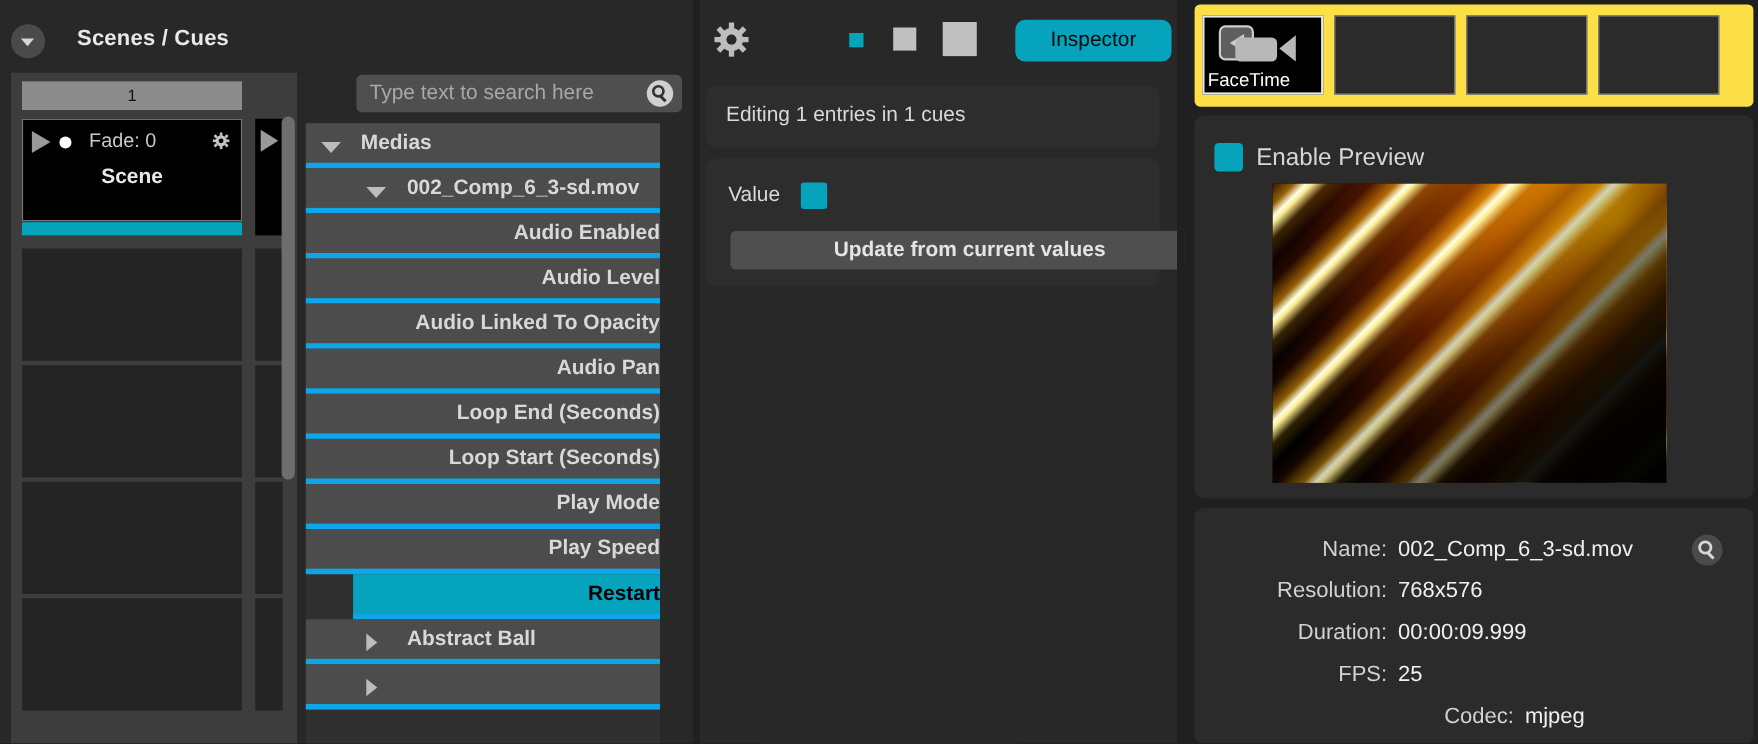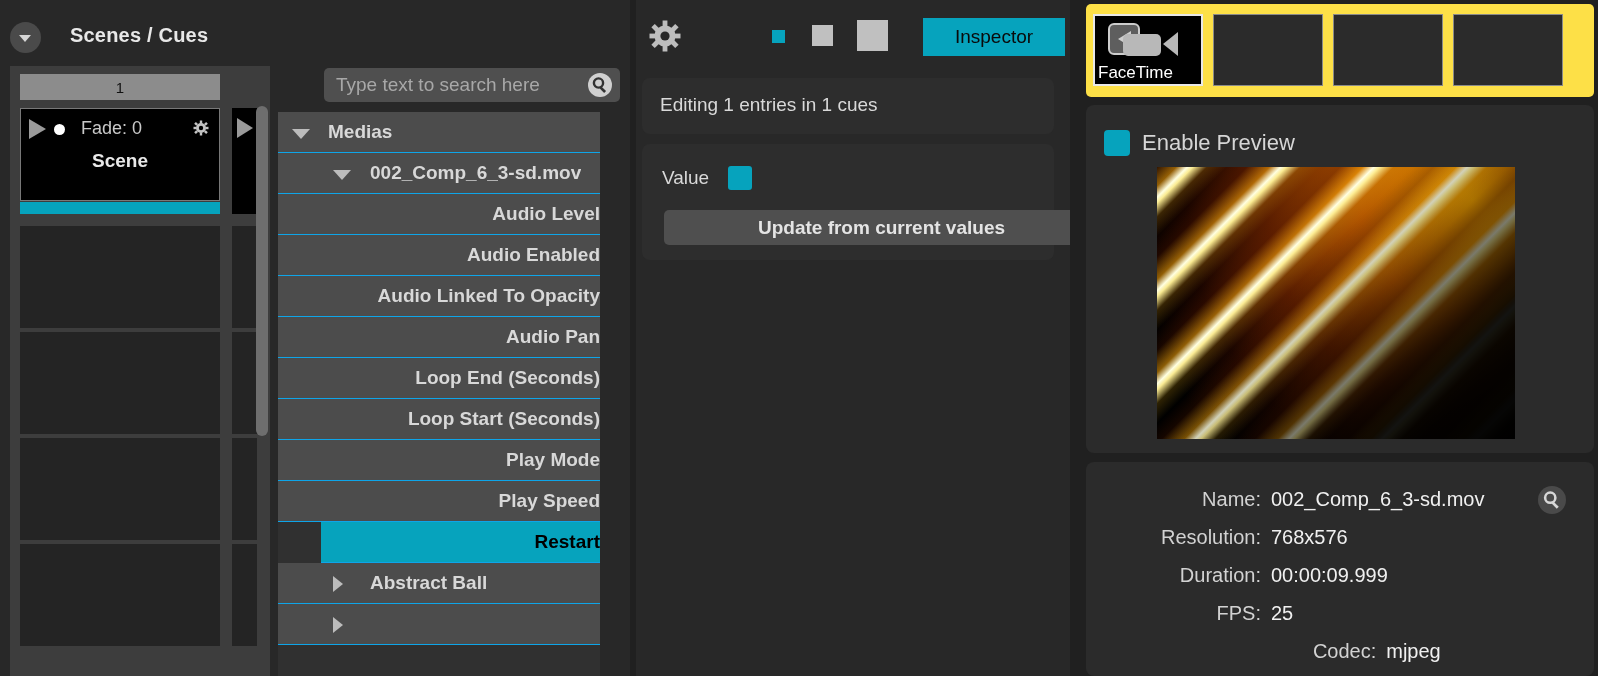--- a/index.html
+++ b/index.html
@@ -43,21 +43,21 @@
   #play-icon { left: 565px; }
   #gear-icon-btn { left: 645px; }
 
   .sq-btn { position: absolute; background: #c0c0c0; }
   #sq-small { left: 772px; top: 30px; width: 13px; height: 13px; background: #06a3bd; }
   #sq-mid   { left: 812px; top: 25px; width: 21px; height: 21px; }
   #sq-large { left: 857px; top: 20px; width: 31px; height: 31px; }
 
   #inspector-btn {
     position: absolute; left: 923px; top: 18px; width: 142px; height: 38px;
-    background: #06a3bd; border-radius: 0;
+    background: #06a3bd; border-radius: 9px;
     color: #0a0a0a; font-size: 19px;
     display: flex; align-items: center; justify-content: center;
   }
 
   
   #scenes-panel {
     position: absolute; left: 0; top: 66px; width: 278px; height: 610px;
     background: #282828;
   }
   #scenes-grid {
@@ -138,21 +138,21 @@
   #search-icon {
     position: absolute; right: 8px; top: 5px; width: 24px; height: 24px;
     border-radius: 50%; background: #d0d0d0;
   }
   #tree-scroll-area {
     position: absolute; left: 0; top: 112px; width: 322px; bottom: 0;
     background: #303030;
   }
   .tree-row {
     position: relative; height: 41px;
-    background: #4c4c4c; border-bottom: 1px solid #0ea5e9;
+    background: #4c4c4c; border-bottom: 5px solid #0ea5e9;
     display: flex; align-items: center; justify-content: flex-end;
     padding-right: 0px;
   }
   .tree-row .label {
     font-size: 19px; font-weight: bold; color: #d8d8d8;
     white-space: nowrap; overflow: hidden;
   }
   .tree-row.selected { background: #06a3bd; margin-left: 43px; }
   .tree-row.selected .label { color: #000; }
   .tree-row.depth0 { justify-content: flex-start; padding-left: 50px; }
@@ -423,24 +423,24 @@
   <div id="tree-scroll-area">
       <div class="tree-row depth0">
         <div class="tw tw-open" style="left: 14px; top: 17px;"></div>
         <span class="label">Medias</span>
       </div>
       <div class="tree-row depth1">
         <div class="tw tw-open" style="left: 55px; top: 17px;"></div>
         <span class="label">002_Comp_6_3-sd.mov</span>
       </div>
       <div class="tree-row depth2">
+        <span class="label">Audio Enabled</span>
+      </div>
+      <div class="tree-row depth2">
         <span class="label">Audio Level</span>
-      </div>
-      <div class="tree-row depth2">
-        <span class="label">Audio Enabled</span>
       </div>
       <div class="tree-row depth2">
         <span class="label">Audio Linked To Opacity</span>
       </div>
       <div class="tree-row depth2">
         <span class="label">Audio Pan</span>
       </div>
       <div class="tree-row depth2">
         <span class="label">Loop End (Seconds)</span>
       </div>

